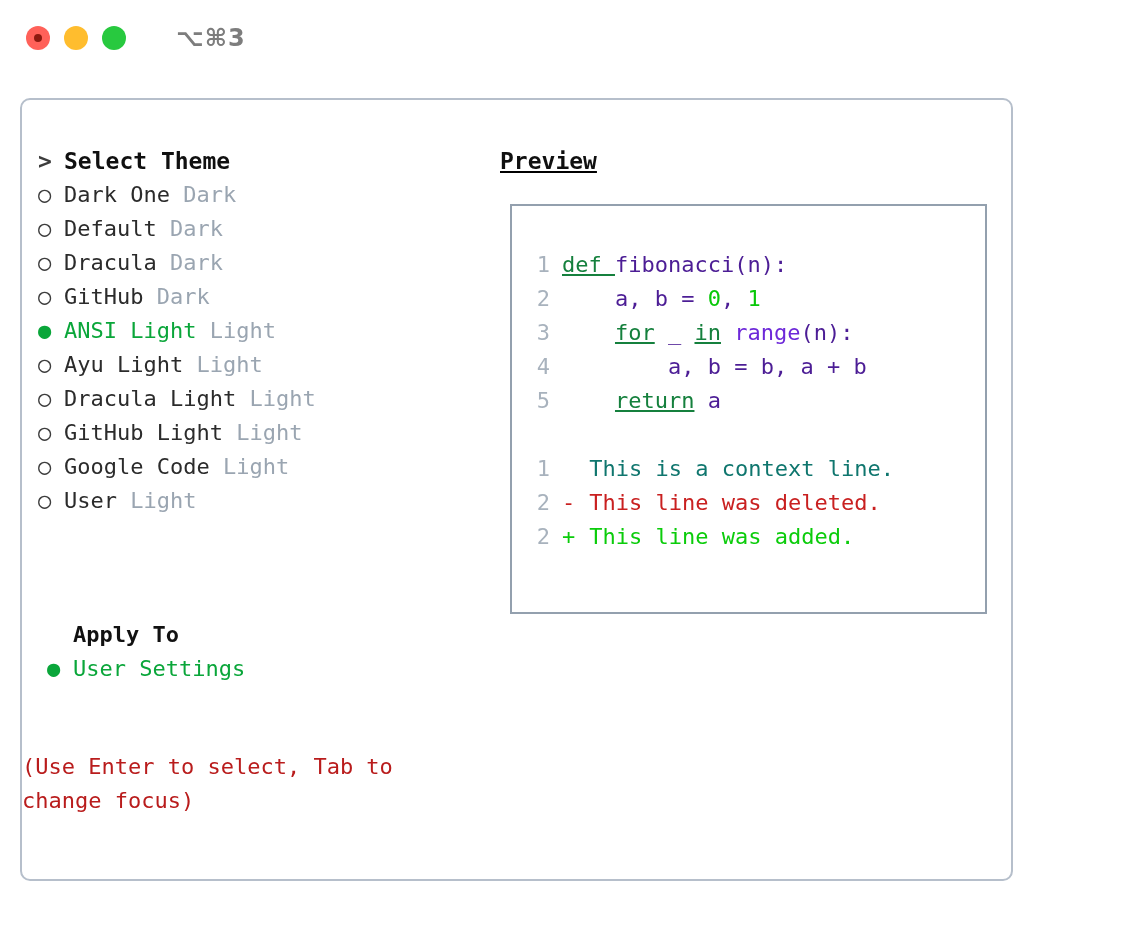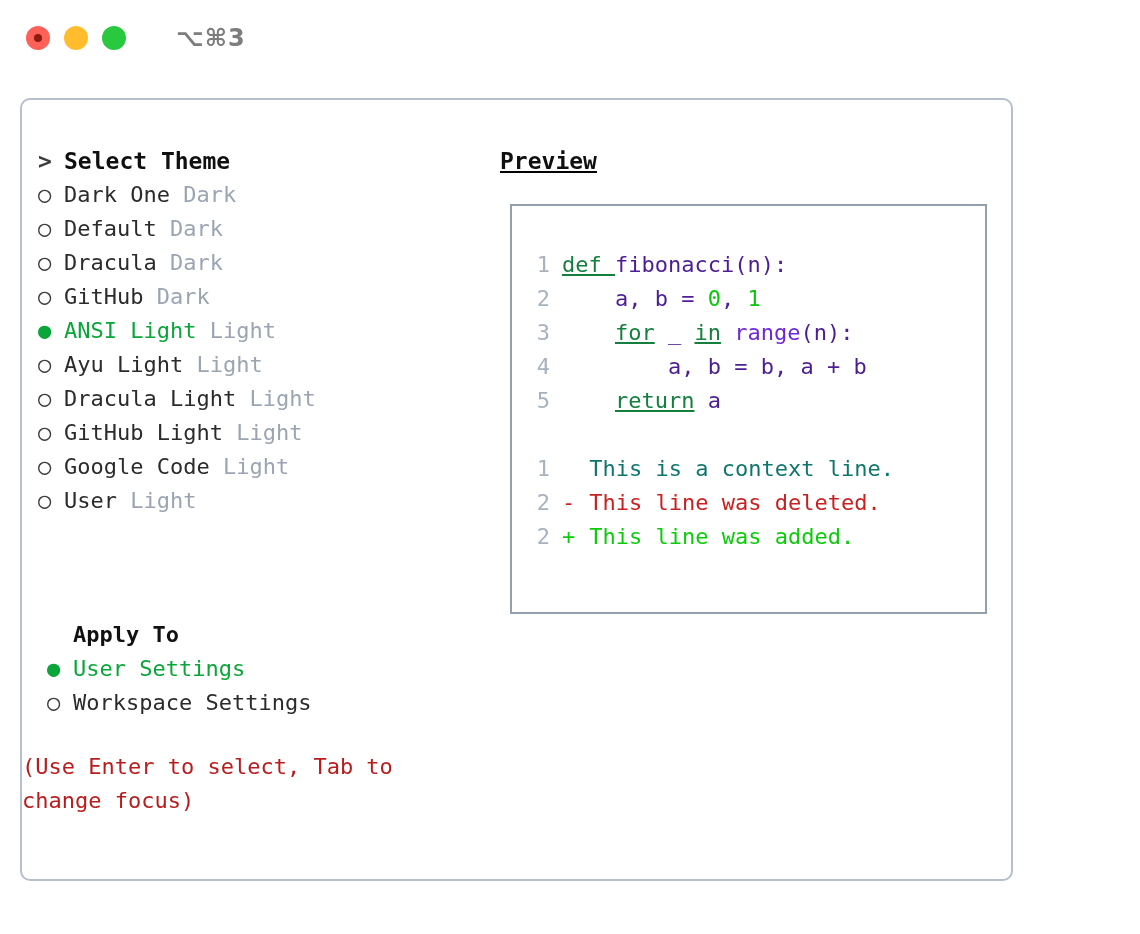--- a/index.html
+++ b/index.html
@@ -242,21 +242,20 @@
           <div class="row theme-row"><span class="marker">○</span><span class="name">User</span> <span class="tag">Light</span></div>
         </div>
     </div>
 
     <div id="apply-to-block">
       <div class="row" id="apply-to-header">
         <span class="marker">○</span><span>Apply To</span>
       </div>
       <div id="apply-rows">
           <div class="row apply-row selected"><span class="marker bullet-filled">●</span><span class="name">User Settings</span></div>
-          <div class="row apply-row"><span class="marker">○</span><span class="name">Workspace Settings</span></div>
         </div>
     </div>
 
     <div id="hint-text">(Use Enter to select, Tab to change focus)</div>
 
     <div id="preview-column">
       <div id="preview-title">Preview</div>
     </div>
 
     <div id="preview-box">

